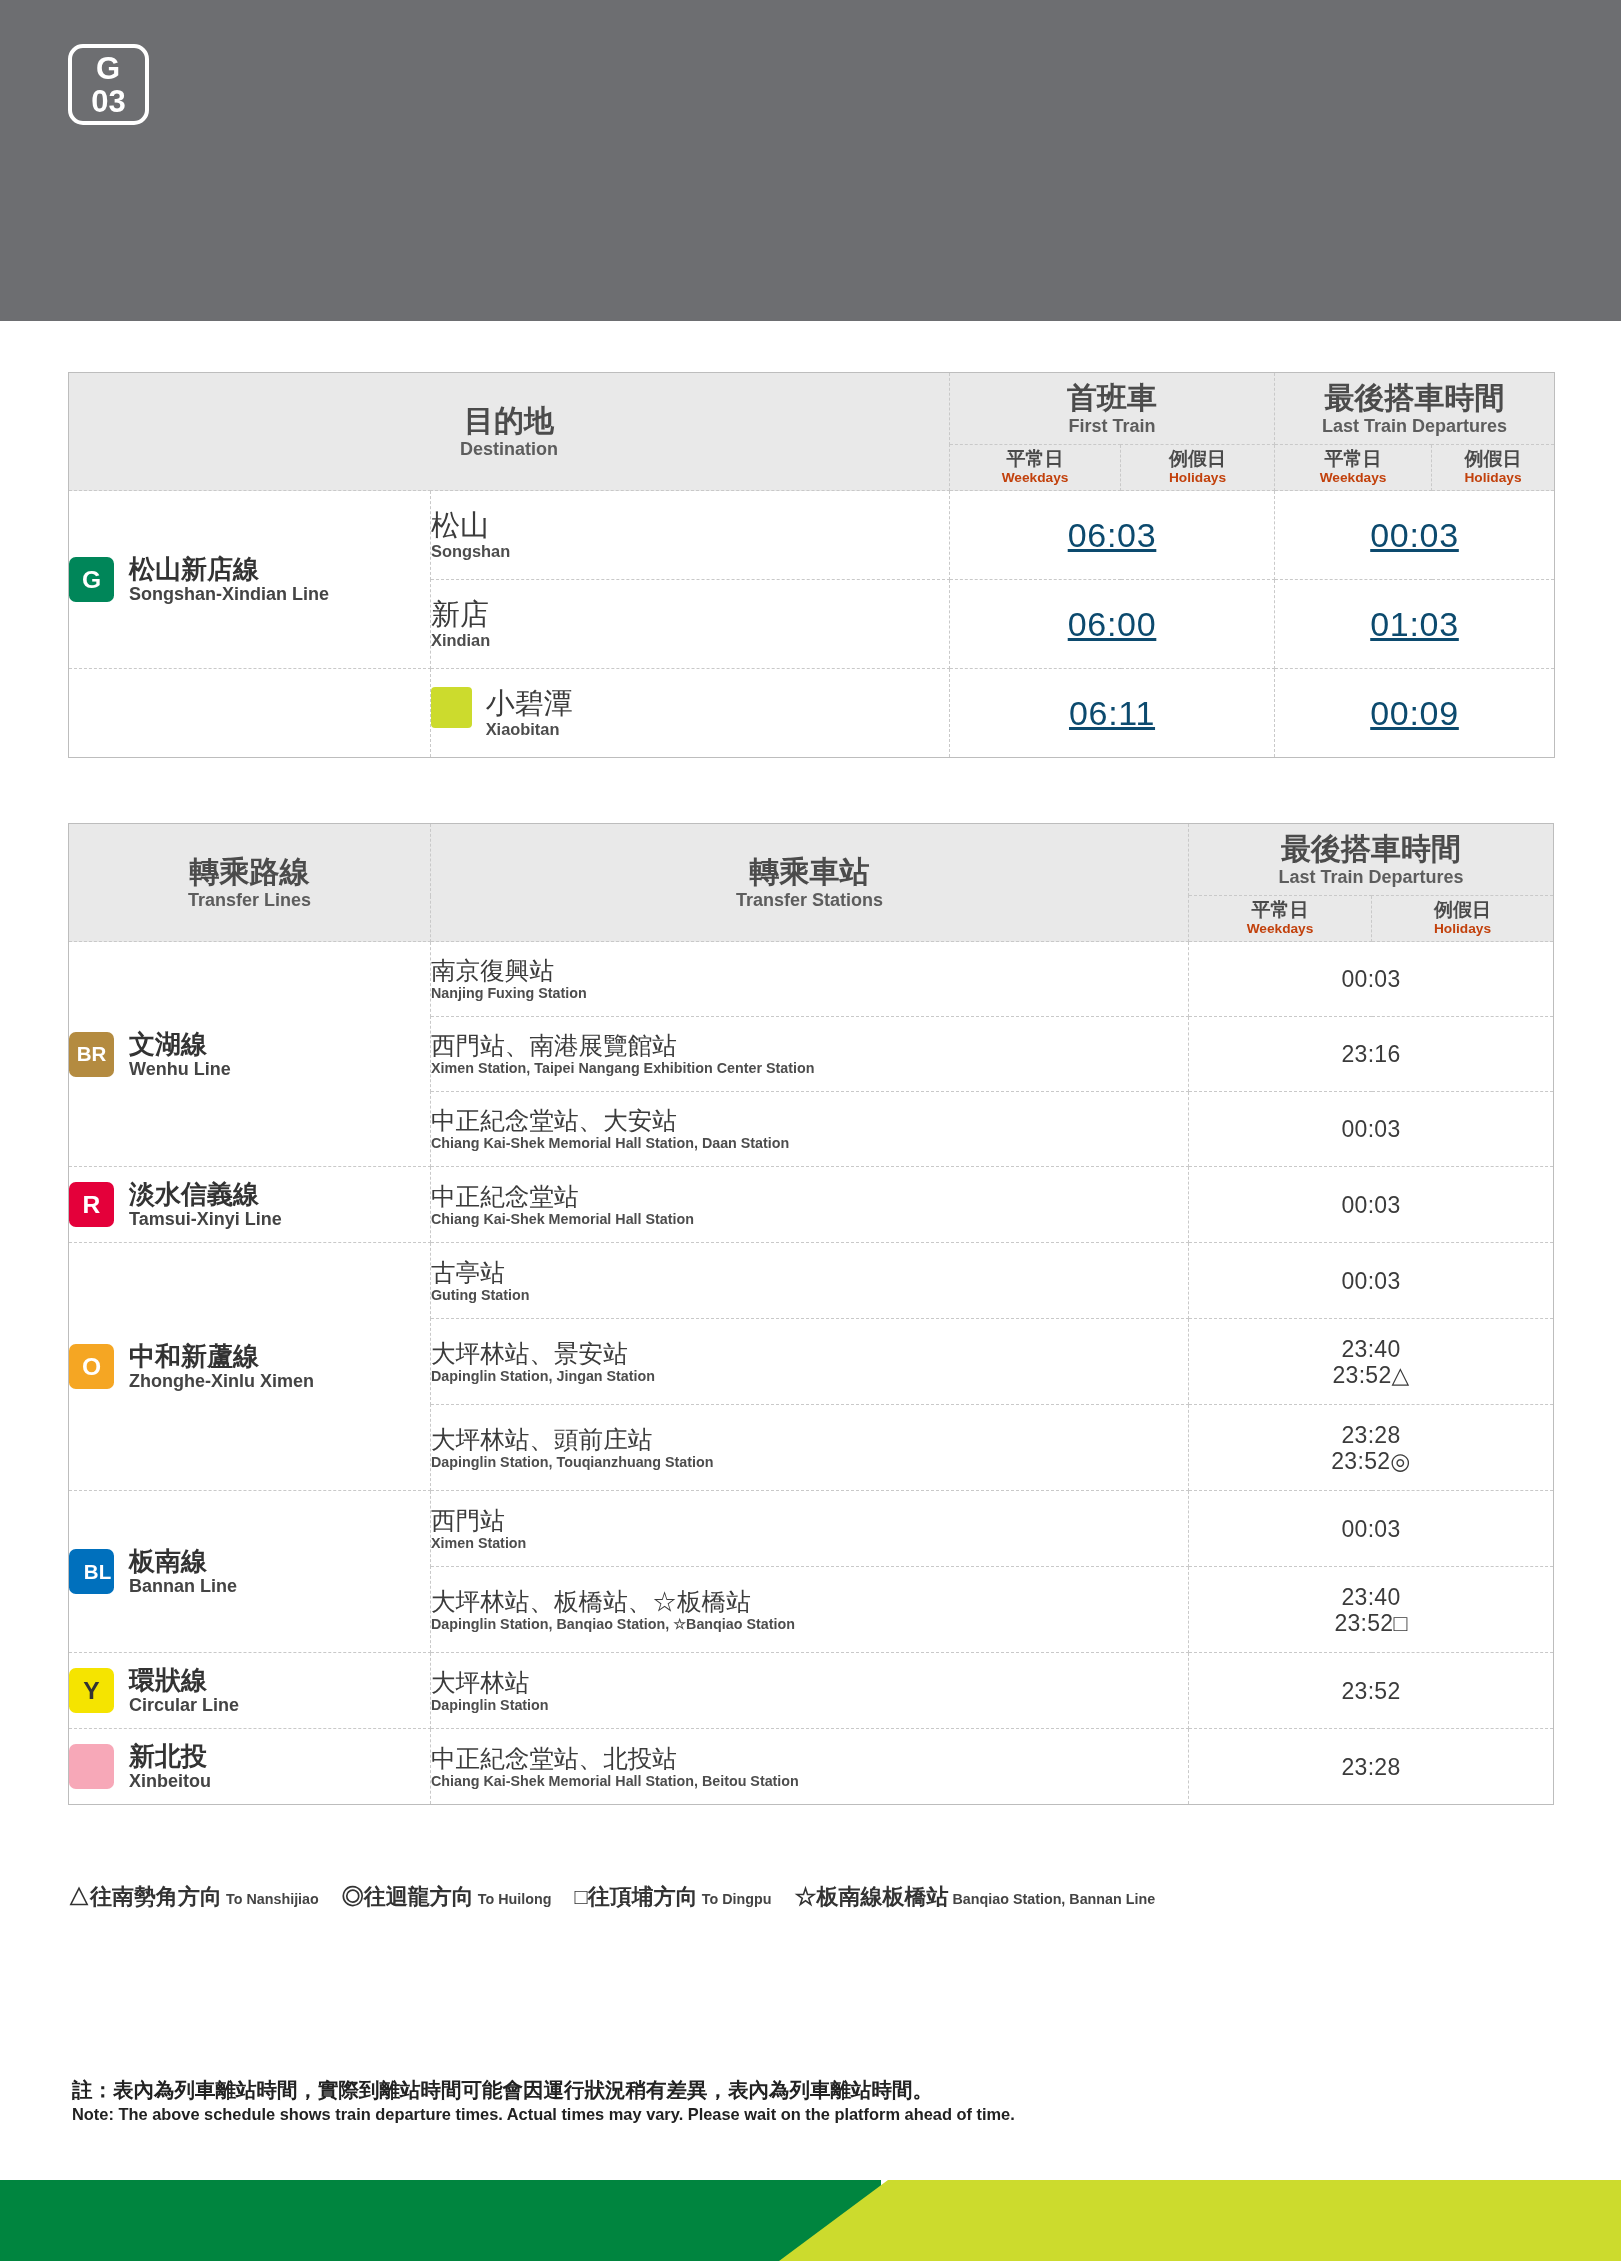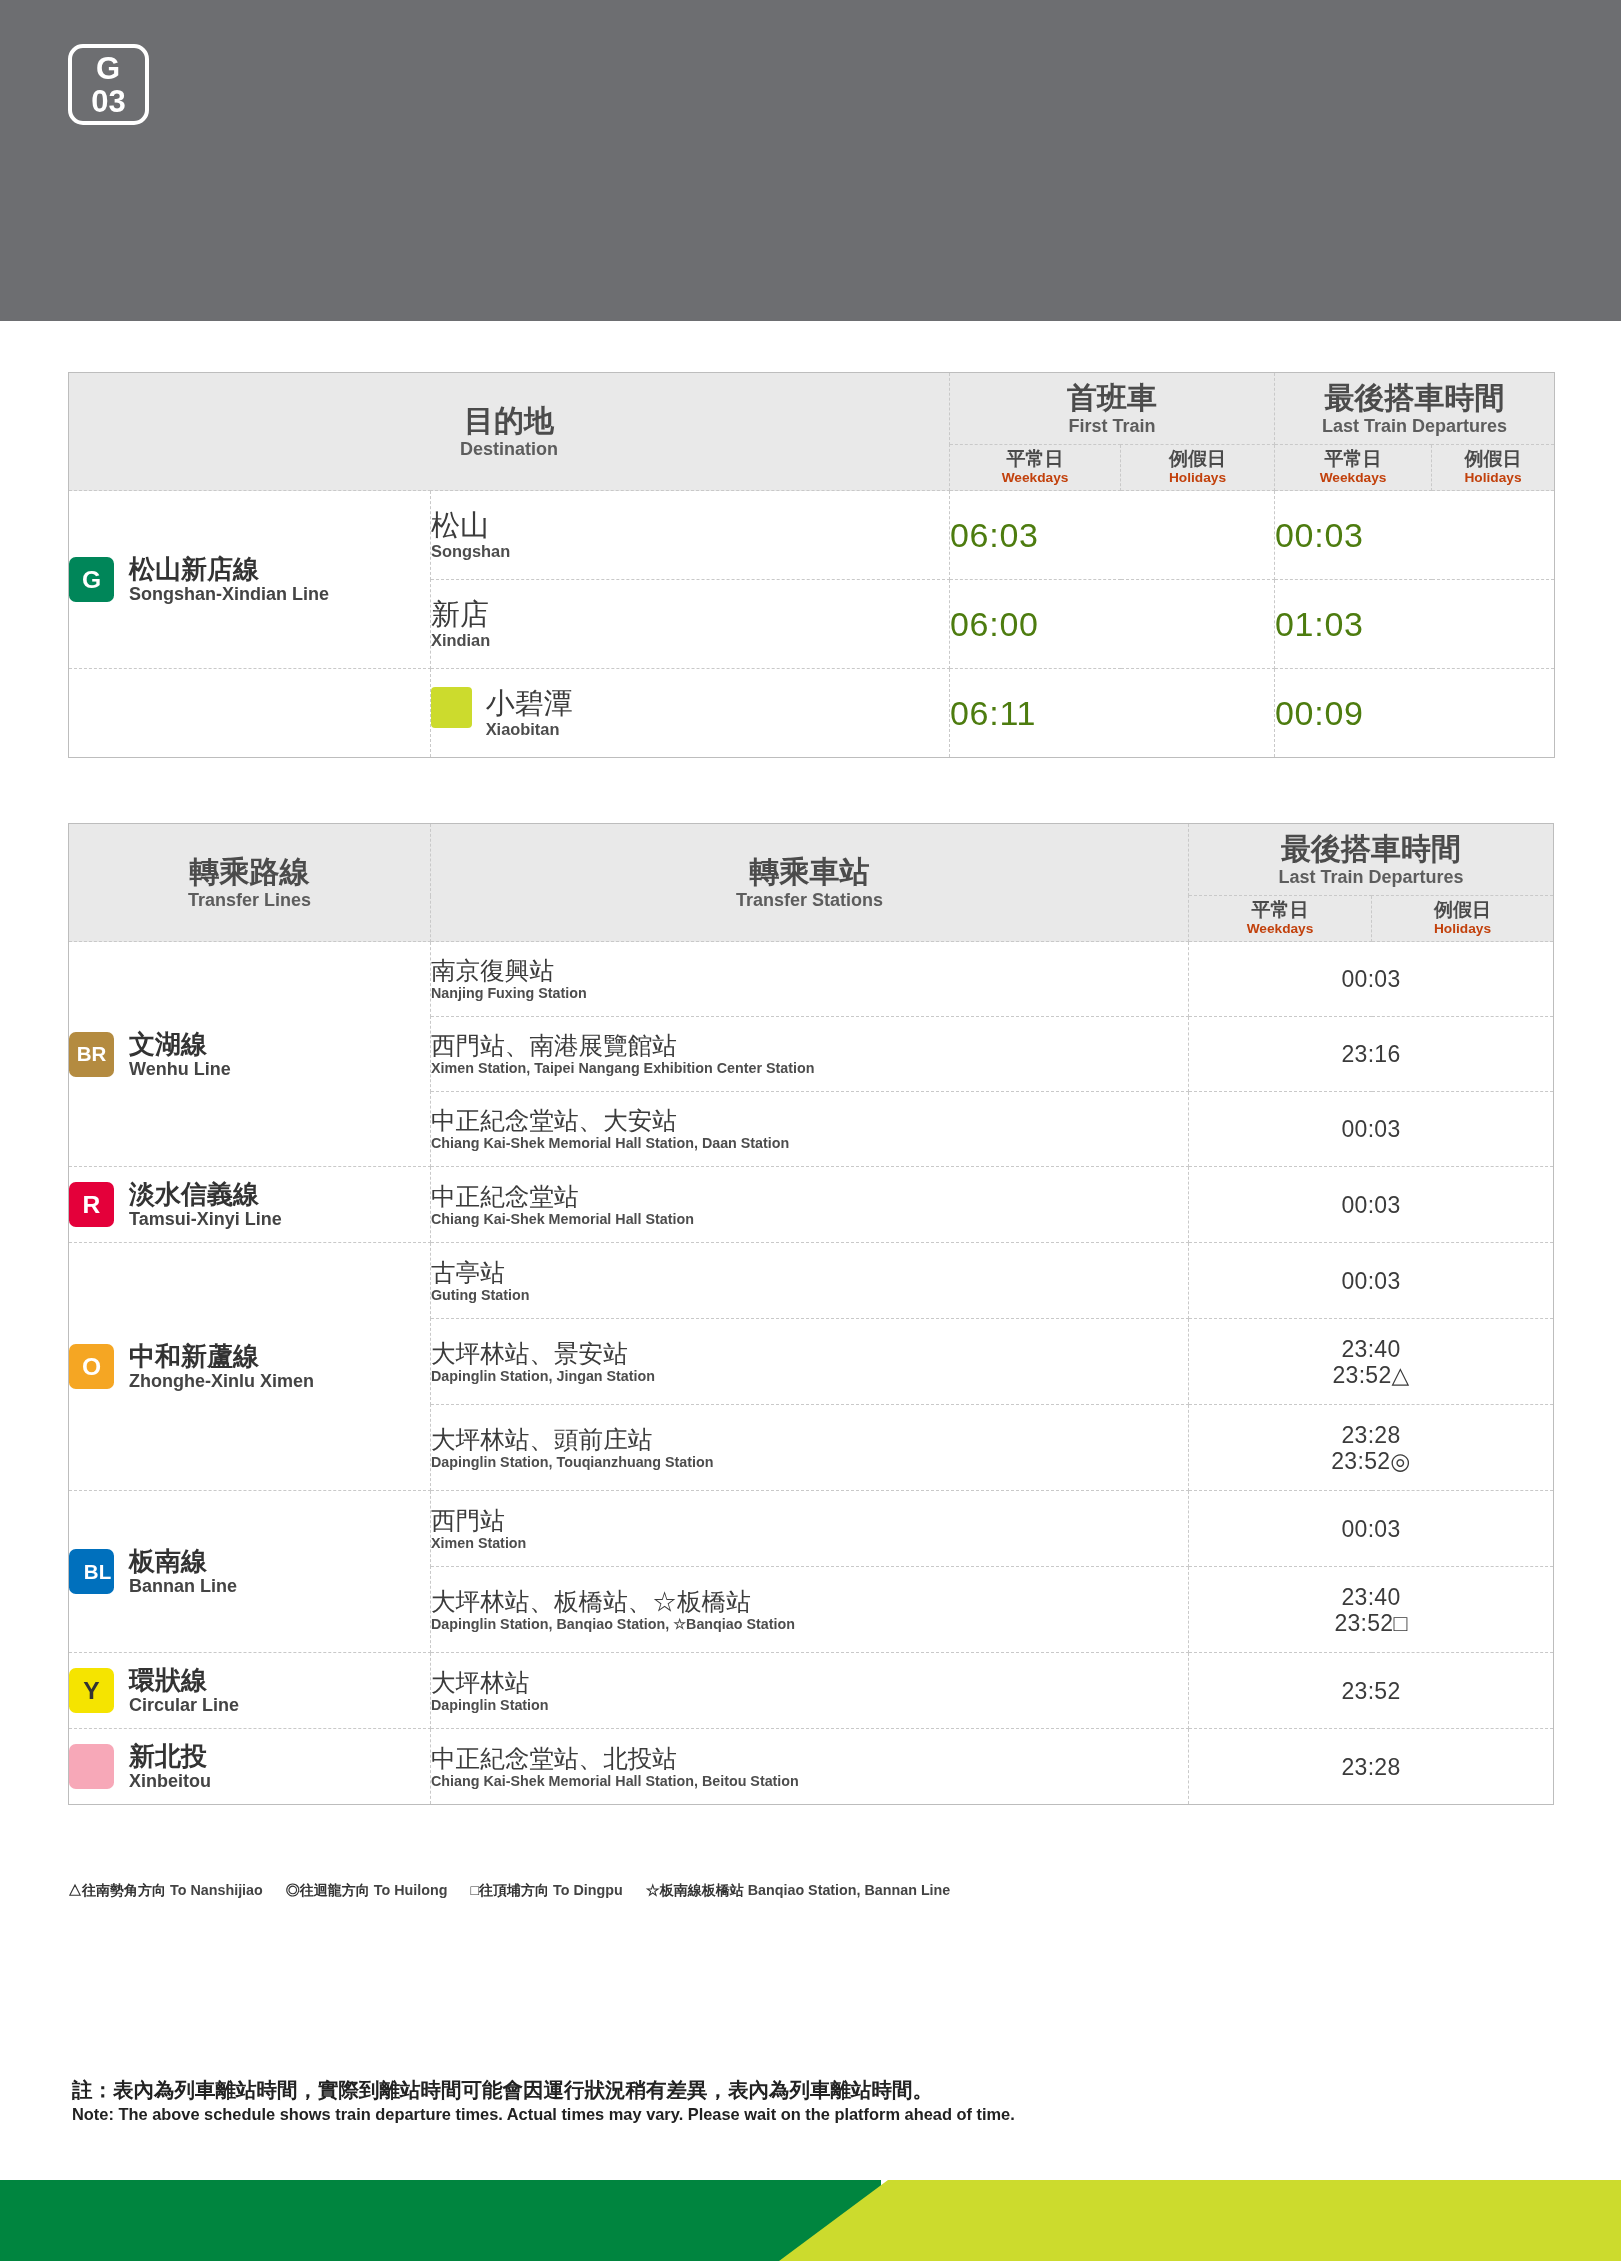--- a/index.html
+++ b/index.html
@@ -110,24 +110,25 @@
     color: #4b4b4b;
     line-height: 22px;
   }
   .sub-en {
     font-size: 13.7px;
     font-weight: bold;
     color: #c2410c;
     line-height: 16.4px;
   }
   .time {
-    text-align: left;
+    text-align: center;
     font-size: 34px;
-    color: #4d7c0f;
+    color: #0c4a6e;
     letter-spacing: 0.7px;
+    text-decoration: underline;
   }
   .time-sm {
     text-align: center;
     font-size: 23px;
     color: #3b3b3b;
     line-height: 26px;
     letter-spacing: 0.3px;
   }
 
   
@@ -199,21 +200,21 @@
     left: 68px;
     width: 1485px;
     font-size: 0;
   }
   .legend-item {
     display: inline-block;
     margin-right: 23px;
     white-space: nowrap;
   }
   .legend-zh {
-    font-size: 14px;
+    font-size: 22px;
     color: #333;
     font-weight: bold;
   }
   .legend-en {
     font-size: 14.3px;
     color: #444;
     font-weight: bold;
     margin-left: 4.1px;
   }
 

